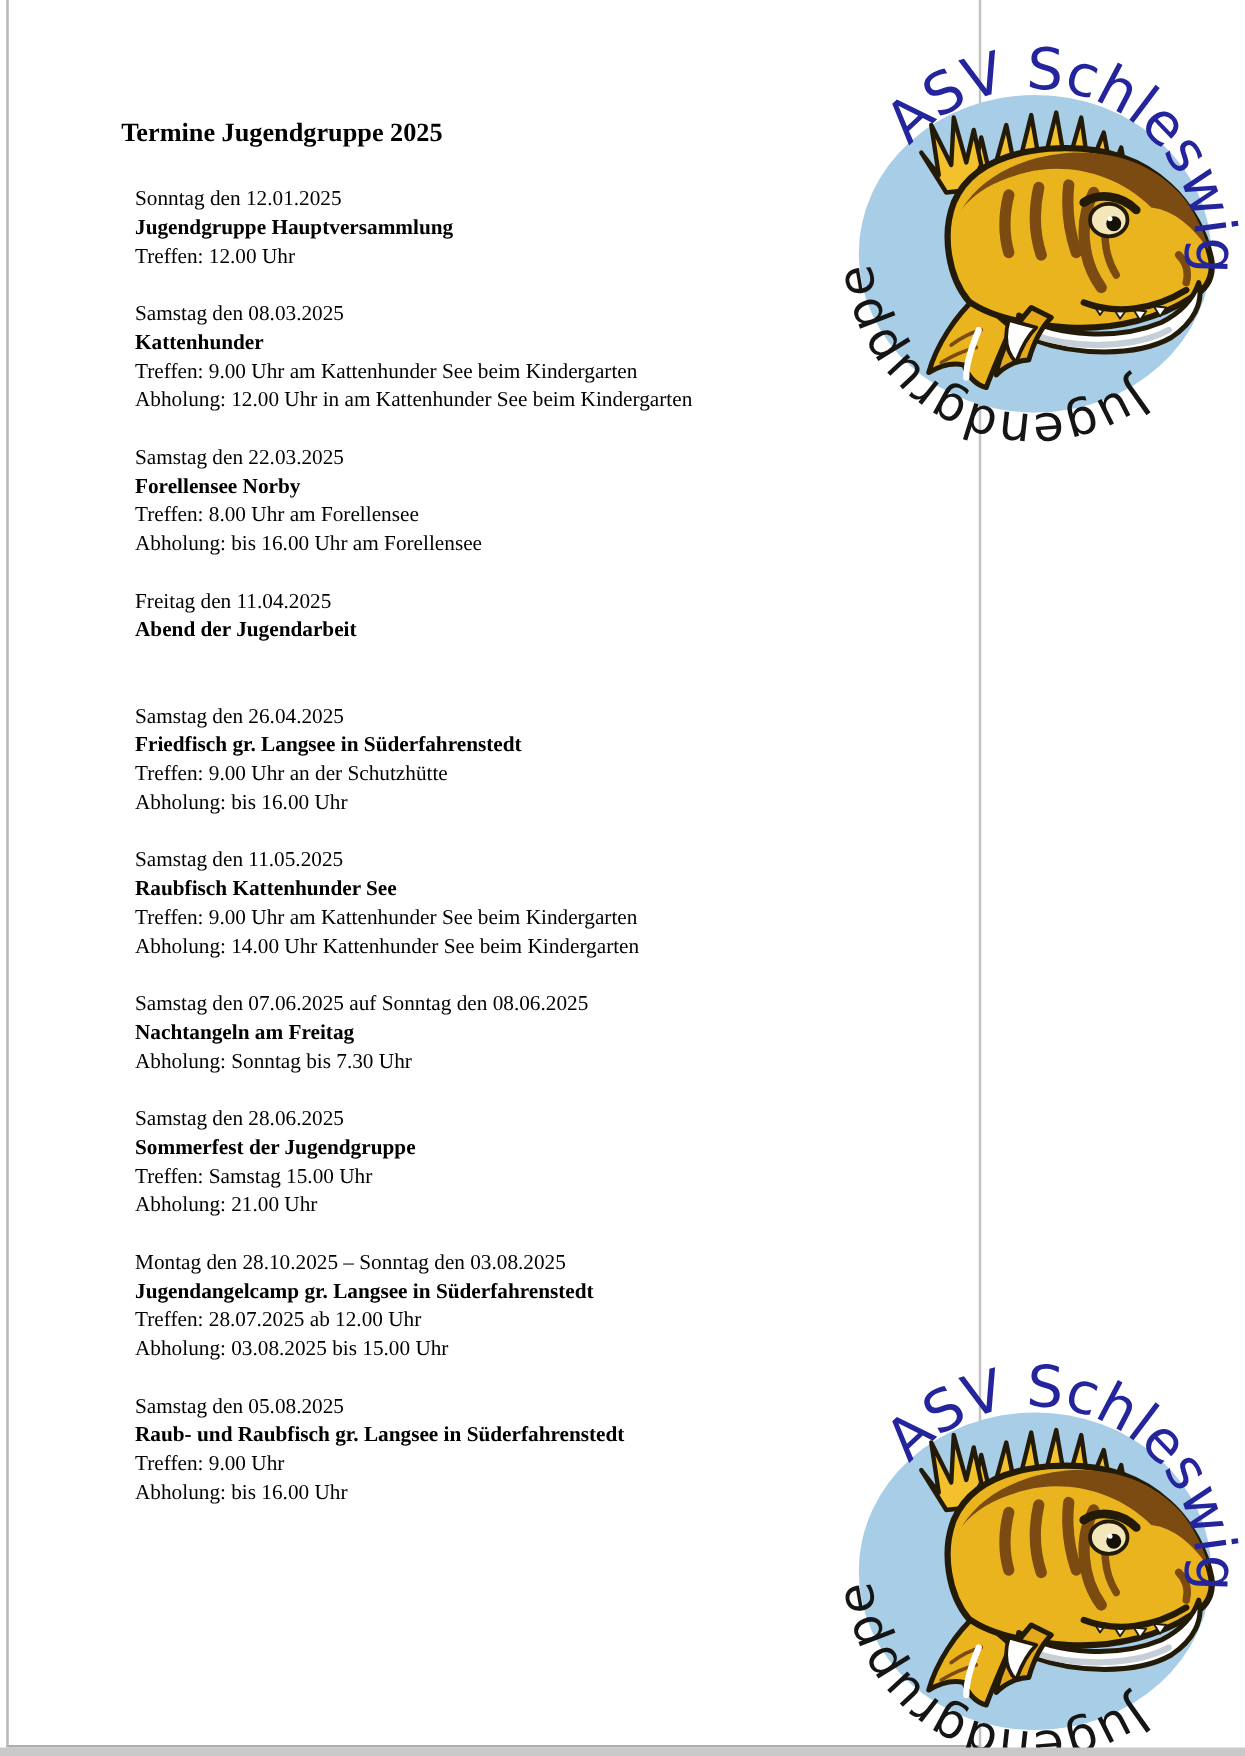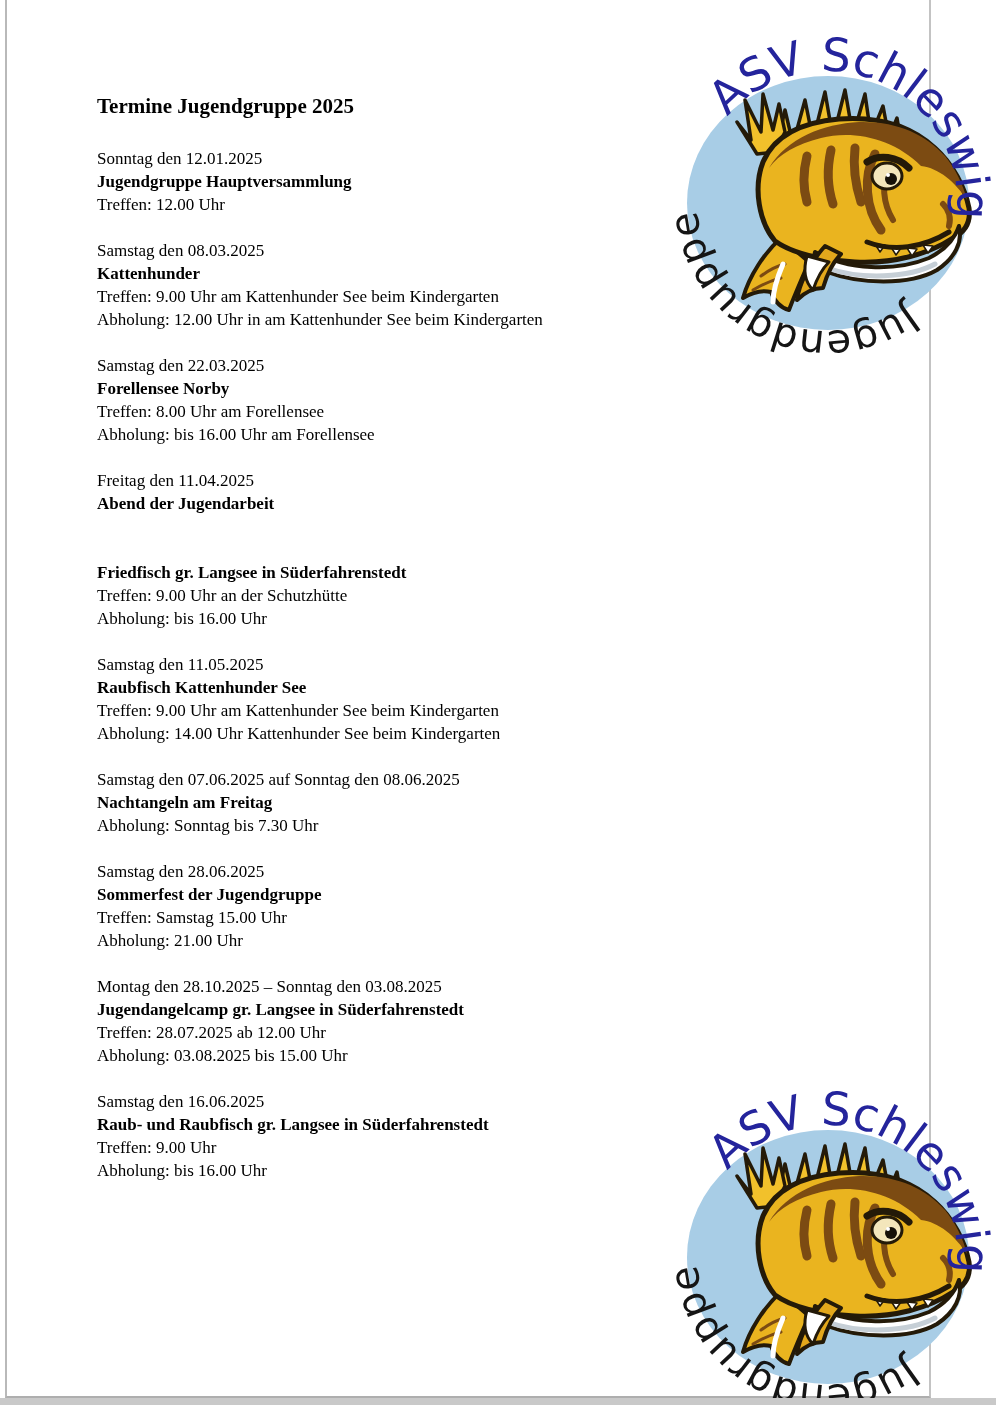--- a/index.html
+++ b/index.html
@@ -2,36 +2,36 @@
 <html><head>
 <meta charset="utf-8">
 <style>
   html,body { margin:0; padding:0; }
   body {
     width:996px; height:1405px; position:relative; background:#ffffff;
     font-family:"Liberation Serif", serif; color:#000;
     overflow:hidden;
   }
   .page {
-    position:absolute; left:5px; top:0; width:926px; height:1398px;
+    position:absolute; left:5px; top:0; width:780px; height:1398px;
     background:#fff; box-sizing:border-box;
     border-left:2px solid #b9b9b9; border-right:2px solid #c3c3c3;
     border-bottom:2px solid #aeaeae;
   }
   .bottom-shadow {
     position:absolute; left:0; top:1398px; width:996px; height:7px;
     background:#c9c9c9;
   }
   .content { position:absolute; left:90px; top:93px; width:610px; }
   .doc-title {
     font-size:21px; font-weight:bold; line-height:26px; margin:0 0 28px 0;
   }
   .event { font-size:17px; line-height:23px; margin:0 0 23px 0; }
   .event.gap-large { margin-bottom:46px; }
-  .event div { white-space:nowrap; }
+  .event div { white-space:nowrap;margin-left:11px; }
   .event .ev-name { font-weight:bold; }
   .logo { position:absolute; width:340px; height:340px; }
   .logo.top-logo { left:650px; top:26px; }
   .logo.bottom-logo { left:650px; top:1080px; }
   svg { display:block; overflow:visible; }
 </style>
 </head>
 <body>
 
 <div class="page">
@@ -58,20 +58,21 @@
       <div>Treffen: 8.00 Uhr am Forellensee</div>
       <div>Abholung: bis 16.00 Uhr am Forellensee</div>
     </div>
 
     <div class="event gap-large">
       <div>Freitag den 11.04.2025</div>
       <div class="ev-name">Abend der Jugendarbeit</div>
     </div>
 
     <div class="event">
+      <div>Samstag den 26.04.2025</div>
       <div class="ev-name">Friedfisch gr. Langsee in Süderfahrenstedt</div>
       <div>Treffen: 9.00 Uhr an der Schutzhütte</div>
       <div>Abholung: bis 16.00 Uhr</div>
     </div>
 
     <div class="event">
       <div>Samstag den 11.05.2025</div>
       <div class="ev-name">Raubfisch Kattenhunder See</div>
       <div>Treffen: 9.00 Uhr am Kattenhunder See beim Kindergarten</div>
       <div>Abholung: 14.00 Uhr Kattenhunder See beim Kindergarten</div>
@@ -91,21 +92,21 @@
     </div>
 
     <div class="event">
       <div>Montag den 28.10.2025 –  Sonntag den 03.08.2025</div>
       <div class="ev-name">Jugendangelcamp gr. Langsee in Süderfahrenstedt</div>
       <div>Treffen: 28.07.2025 ab 12.00 Uhr</div>
       <div>Abholung: 03.08.2025 bis 15.00 Uhr</div>
     </div>
 
     <div class="event">
-      <div>Samstag den 16.06.2025</div>
+      <div>Samstag den 05.08.2025</div>
       <div class="ev-name">Raub- und Raubfisch gr. Langsee in Süderfahrenstedt</div>
       <div>Treffen: 9.00 Uhr</div>
       <div>Abholung: bis 16.00 Uhr</div>
     </div>
 
   </div>
 
   <div class="logo top-logo">
     <svg width="340" height="340" viewBox="0 0 340 340">
       <ellipse cx="171" cy="177" rx="141" ry="127" fill="#a8cde6"></ellipse>

